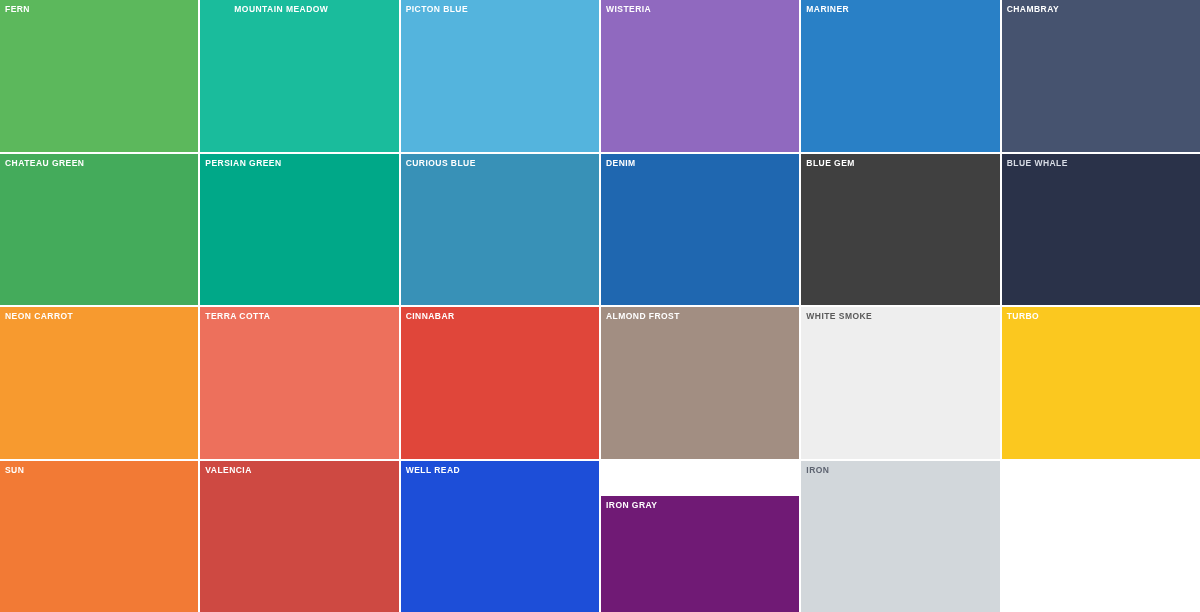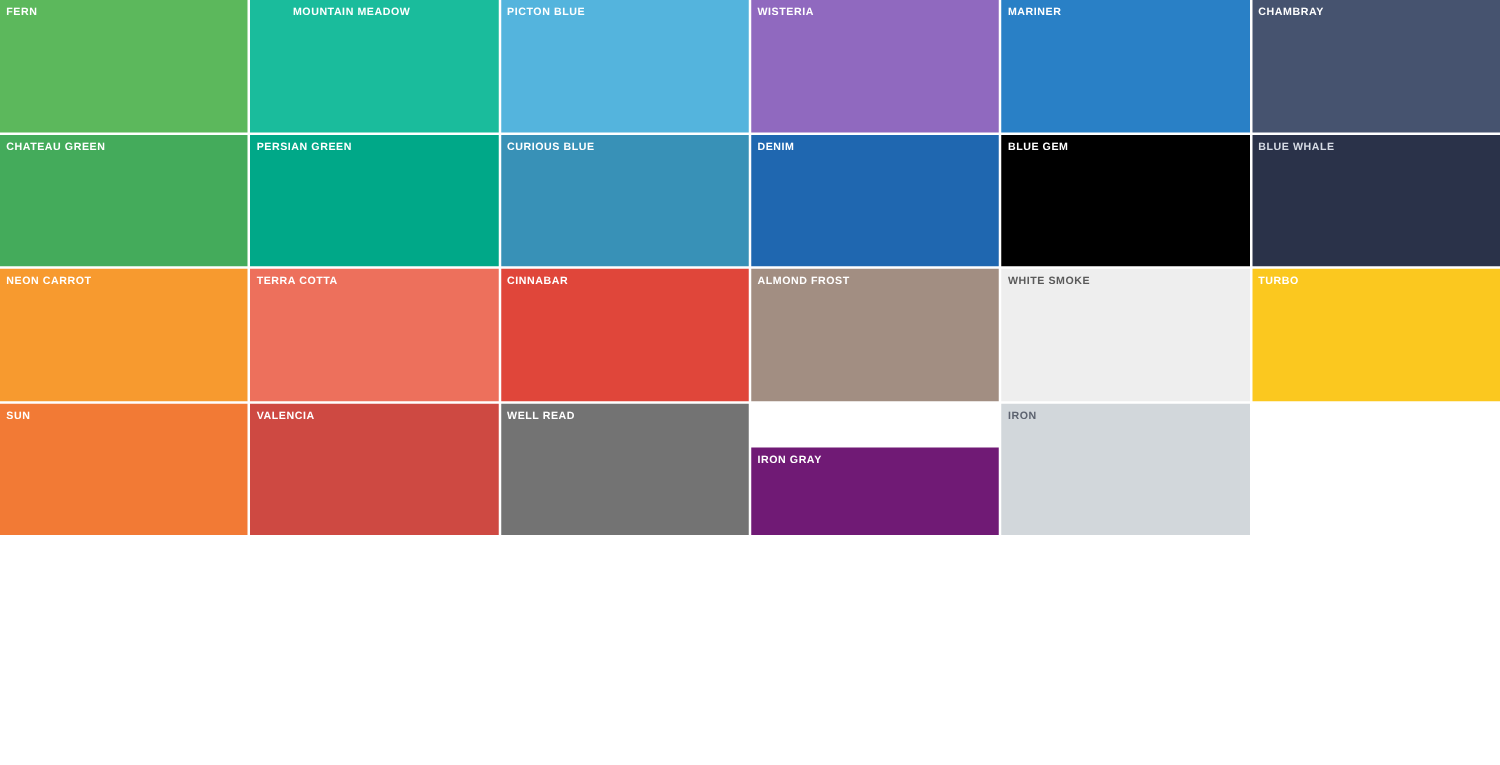--- a/index.html
+++ b/index.html
@@ -13,21 +13,21 @@
     overflow: hidden;
     font-family: "Liberation Sans", sans-serif;
   }
   #palette-grid {
     display: grid;
     grid-template-columns: repeat(6, 1fr);
     grid-template-rows: repeat(4, 1fr);
     column-gap: 2px;
     row-gap: 2px;
     width: 1200px;
-    height: 428px;
+    height: 612px;
     background: #ffffff;
     box-sizing: border-box;
   }
   .swatch {
     position: relative;
     overflow: hidden;
     box-sizing: border-box;
   }
   .swatch-label {
     position: absolute;
@@ -70,21 +70,21 @@
     </div>
     <div class="swatch" style="background-color: rgb(0, 168, 136);">
       <span class="swatch-label" style="color: rgb(255, 255, 255);">PERSIAN GREEN</span>
     </div>
     <div class="swatch" style="background-color: rgb(56, 145, 183);">
       <span class="swatch-label" style="color: rgb(255, 255, 255);">CURIOUS BLUE</span>
     </div>
     <div class="swatch" style="background-color: rgb(31, 103, 176); padding-left: 36px;">
       <span class="swatch-label" style="color: rgb(255, 255, 255);">DENIM</span>
     </div>
-    <div class="swatch" style="background-color: #000000; padding-left: 10px;">
+    <div class="swatch" style="background-color: #404040; padding-left: 10px;">
       <span class="swatch-label" style="color: rgb(255, 255, 255);">BLUE GEM</span>
     </div>
     <div class="swatch" style="background-color: rgb(42, 50, 73);">
       <span class="swatch-label" style="color: rgb(215, 220, 229);">BLUE WHALE</span>
     </div>
     <div class="swatch" style="background-color: rgb(247, 154, 47);">
       <span class="swatch-label" style="color: rgb(255, 255, 255);">NEON CARROT</span>
     </div>
     <div class="swatch" style="background-color: rgb(237, 112, 92);">
       <span class="swatch-label" style="color: rgb(255, 255, 255);">TERRA COTTA</span>
@@ -100,21 +100,21 @@
     </div>
     <div class="swatch" style="background-color: rgb(251, 200, 31);">
       <span class="swatch-label" style="color: rgb(255, 255, 255);">TURBO</span>
     </div>
     <div class="swatch" style="background-color: rgb(242, 122, 53);">
       <span class="swatch-label" style="color: rgb(255, 255, 255);">SUN</span>
     </div>
     <div class="swatch" style="background-color: rgb(206, 73, 66);">
       <span class="swatch-label" style="color: rgb(255, 255, 255);">VALENCIA</span>
     </div>
-    <div class="swatch" style="background-color: #737373;">
+    <div class="swatch" style="background-color: #1d4ed8;">
       <span class="swatch-label" style="color: rgb(255, 255, 255);">WELL READ</span>
     </div>
     <div class="swatch" style="background-color: #701a75; margin-top: 35px;">
       <span class="swatch-label" style="color: rgb(255, 255, 255);">IRON GRAY</span>
     </div>
     <div class="swatch" style="background-color: rgb(210, 215, 219);">
       <span class="swatch-label" style="color: rgb(93, 99, 112);">IRON</span>
     </div>
   </div>
 

